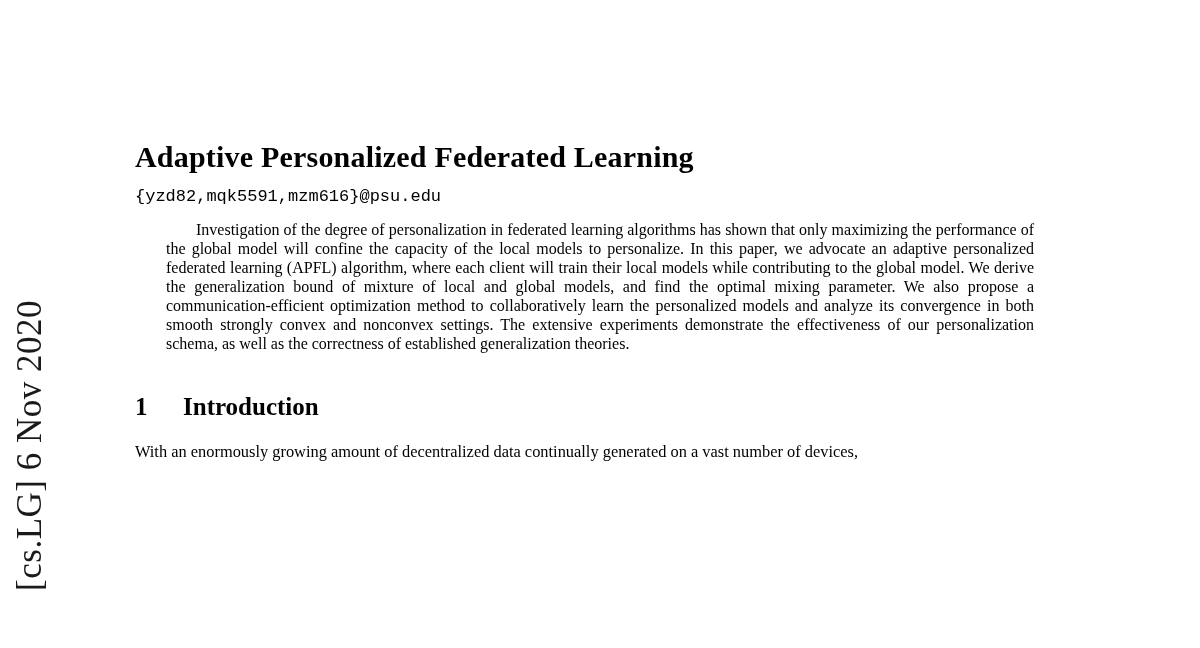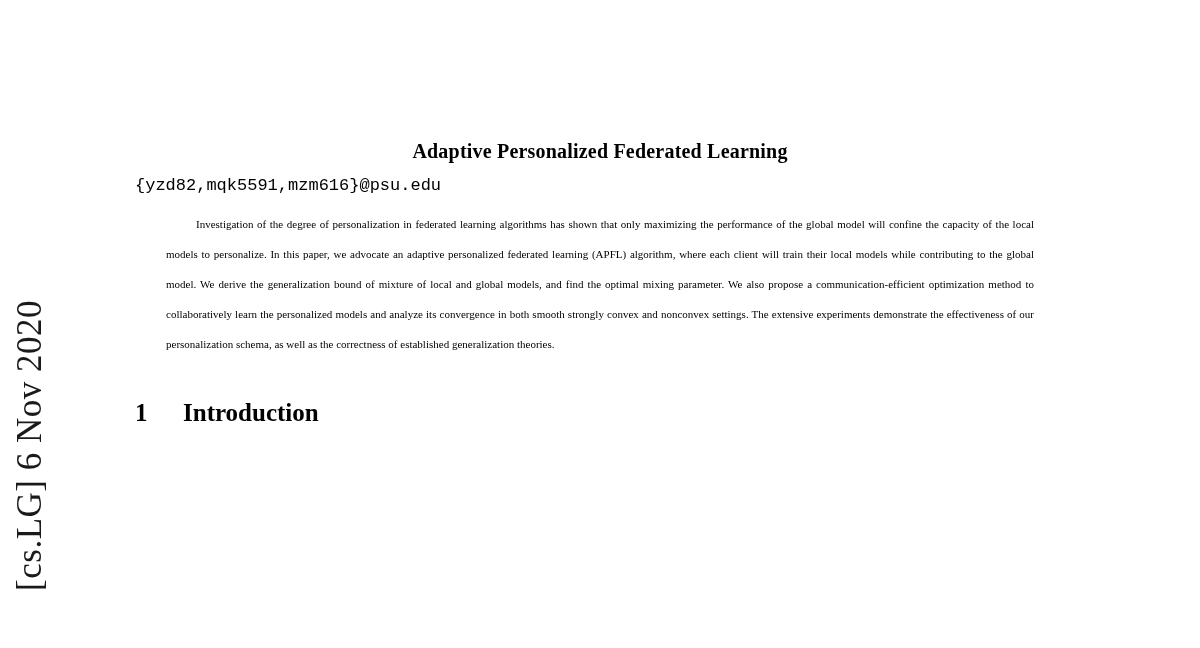--- a/index.html
+++ b/index.html
@@ -33,22 +33,22 @@
   .page {
     position: absolute;
     left: 135px;
     top: 0;
     width: 930px;
     height: 648px;
   }
 
   .title {
     margin-top: 140px;
-    text-align: center;
-    font-size: 20px;
+    text-align: left;
+    font-size: 30px;
     font-weight: bold;
     letter-spacing: 0.2px;
   }
 
   .authors {
     margin-top: 28px;
     text-align: center;
     font-size: 20.5px;
   }
   .authors .author {
@@ -75,22 +75,22 @@
   .abstract-heading {
     margin-top: 48px;
     text-align: center;
     font-size: 16.5px;
     font-weight: bold;
   }
 
   .abstract-body {
     margin: 14px auto 4px auto;
     width: 868px;
-    font-size: 11px;
-    line-height: 30px;
+    font-size: 16px;
+    line-height: 19px;
     text-align: justify;
     text-indent: 30px;
     hyphens: none;
   }
 
   .section-heading {
     margin-top: 40px;
     margin-left: 0px;
     font-size: 25px;
     font-weight: bold;
@@ -125,14 +125,15 @@
   </div>
 
 
   <div class="abstract-body">Investigation of the degree of personalization in federated learning algorithms has shown that only maximizing the performance of the global model will confine the capacity of the local models to personalize. In this paper, we advocate an adaptive personalized federated learning (APFL) algorithm, where each client will train their local models while contributing to the global model. We derive the generalization bound of mixture of local and global models, and find the optimal mixing parameter. We also propose a communication-efficient optimization method to collaboratively learn the personalized models and analyze its convergence in both smooth strongly convex and nonconvex settings. The extensive experiments demonstrate the effectiveness of our personalization schema, as well as the correctness of established generalization theories.</div>
 
   <div class="section-heading">
     <span class="secnum">1</span>
     <span>Introduction</span>
   </div>
 
+  <div class="body-text">With an enormously growing amount of decentralized data continually generated on a vast number of devices,</div>
 
 </div>
 
 </body></html>

